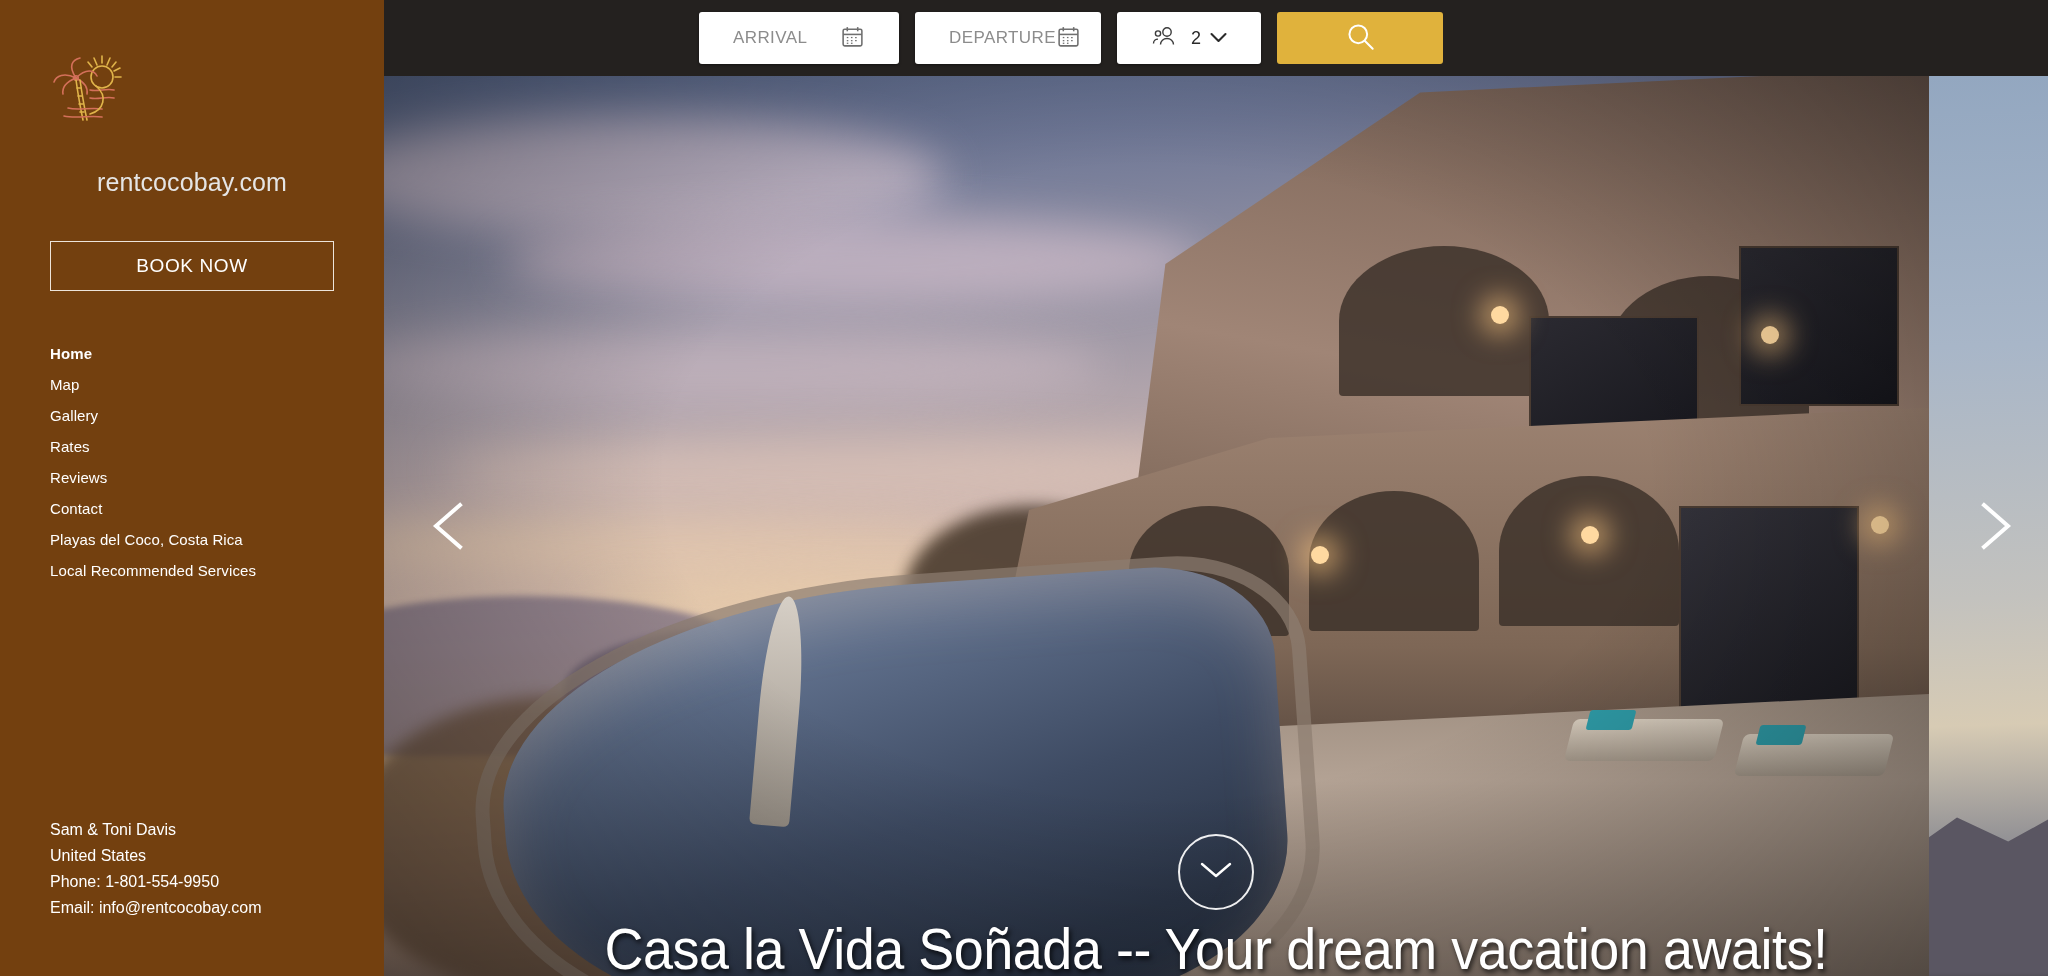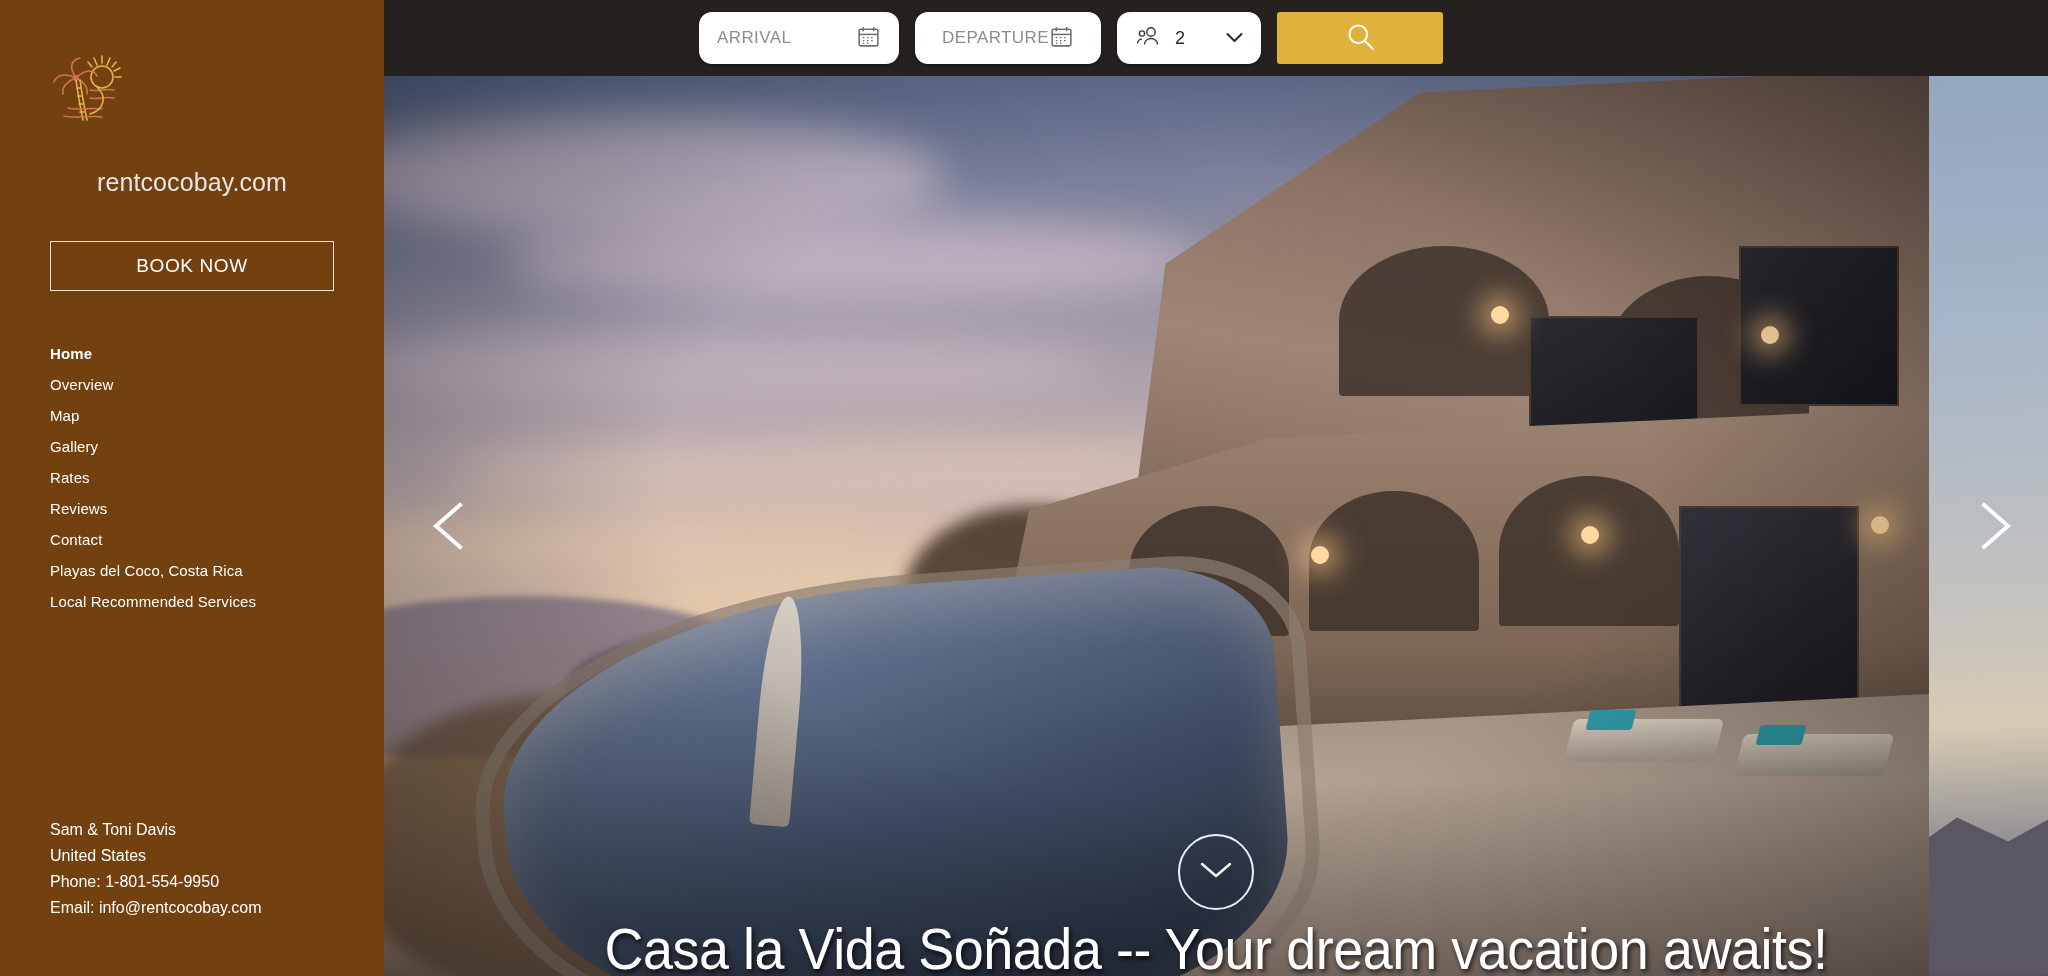--- a/index.html
+++ b/index.html
@@ -55,27 +55,27 @@
   
   .main { position:relative; flex:1; height:976px; overflow:hidden; background:#24211F; }
 
   .topbar {
     position:absolute; top:0; left:0; right:0; height:76px;
     background:#24211F; z-index:30;
     display:flex; align-items:center; gap:16px;
     padding-left:315px;
   }
   .field {
-    background:#fff; border-radius:13px; height:52px;
-    display:flex; align-items:center; padding:0 18px;
+    background:#fff; border-radius:3px; height:52px;
+    display:flex; align-items:center; padding:0 34px;
     box-shadow:0 1px 3px rgba(0,0,0,.45);
     cursor:pointer;
   }
   .f-arrival { width:200px; justify-content:space-between; }
-  .f-departure { width:186px; justify-content:center; }
+  .f-departure { width:186px; justify-content:space-between; }
   .f-guests { width:144px; justify-content:space-between; }
   .field-label { color:#8C8C8C; font-size:17px; letter-spacing:.4px; }
   .guest-val { color:#2a2a2a; font-size:18px; margin-right:auto; margin-left:14px; }
   .btn-search {
     width:166px; height:52px; background:#E0B23C; border:none;
     border-radius:3px; display:flex; align-items:center; justify-content:center;
     cursor:pointer;
   }
 
   .hero { position:absolute; top:76px; left:0; right:0; bottom:0; overflow:hidden; }
@@ -240,21 +240,20 @@
         </svg>
       </span>
     </div>
 
     <div class="site-domain">rentcocobay.com</div>
 
     <button class="book-now">BOOK NOW</button>
 
     <nav class="nav">
       <a class="nav-item active" href="#">Home</a>
-      <a class="nav-item" href="#">Overview</a>
       <a class="nav-item" href="#">Map</a>
       <a class="nav-item" href="#">Gallery</a>
       <a class="nav-item" href="#">Rates</a>
       <a class="nav-item" href="#">Reviews</a>
       <a class="nav-item" href="#">Contact</a>
       <a class="nav-item" href="#">Playas del Coco, Costa Rica</a>
       <a class="nav-item" href="#">Local Recommended Services</a>
     </nav>
 
     <div class="contact-block">

